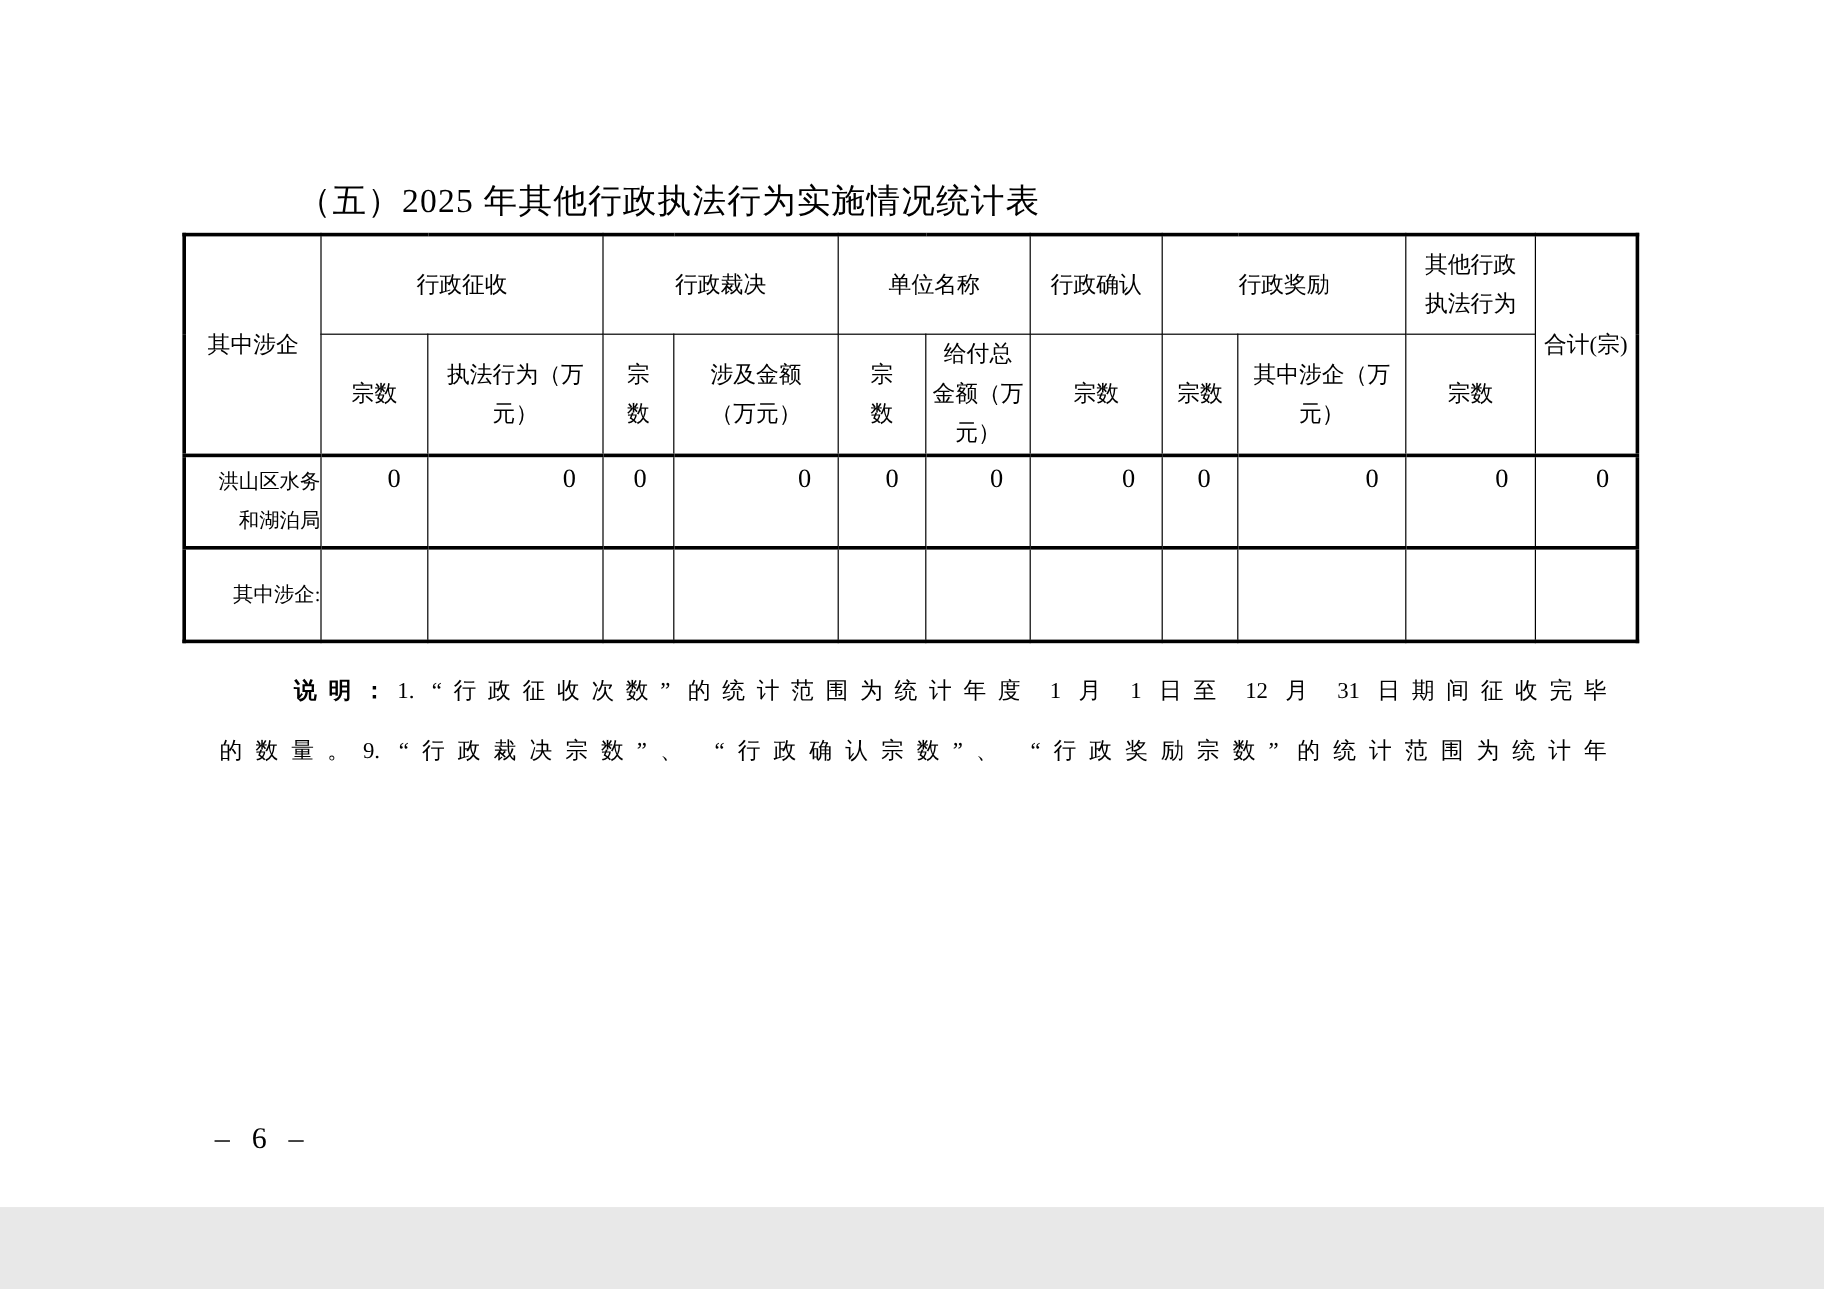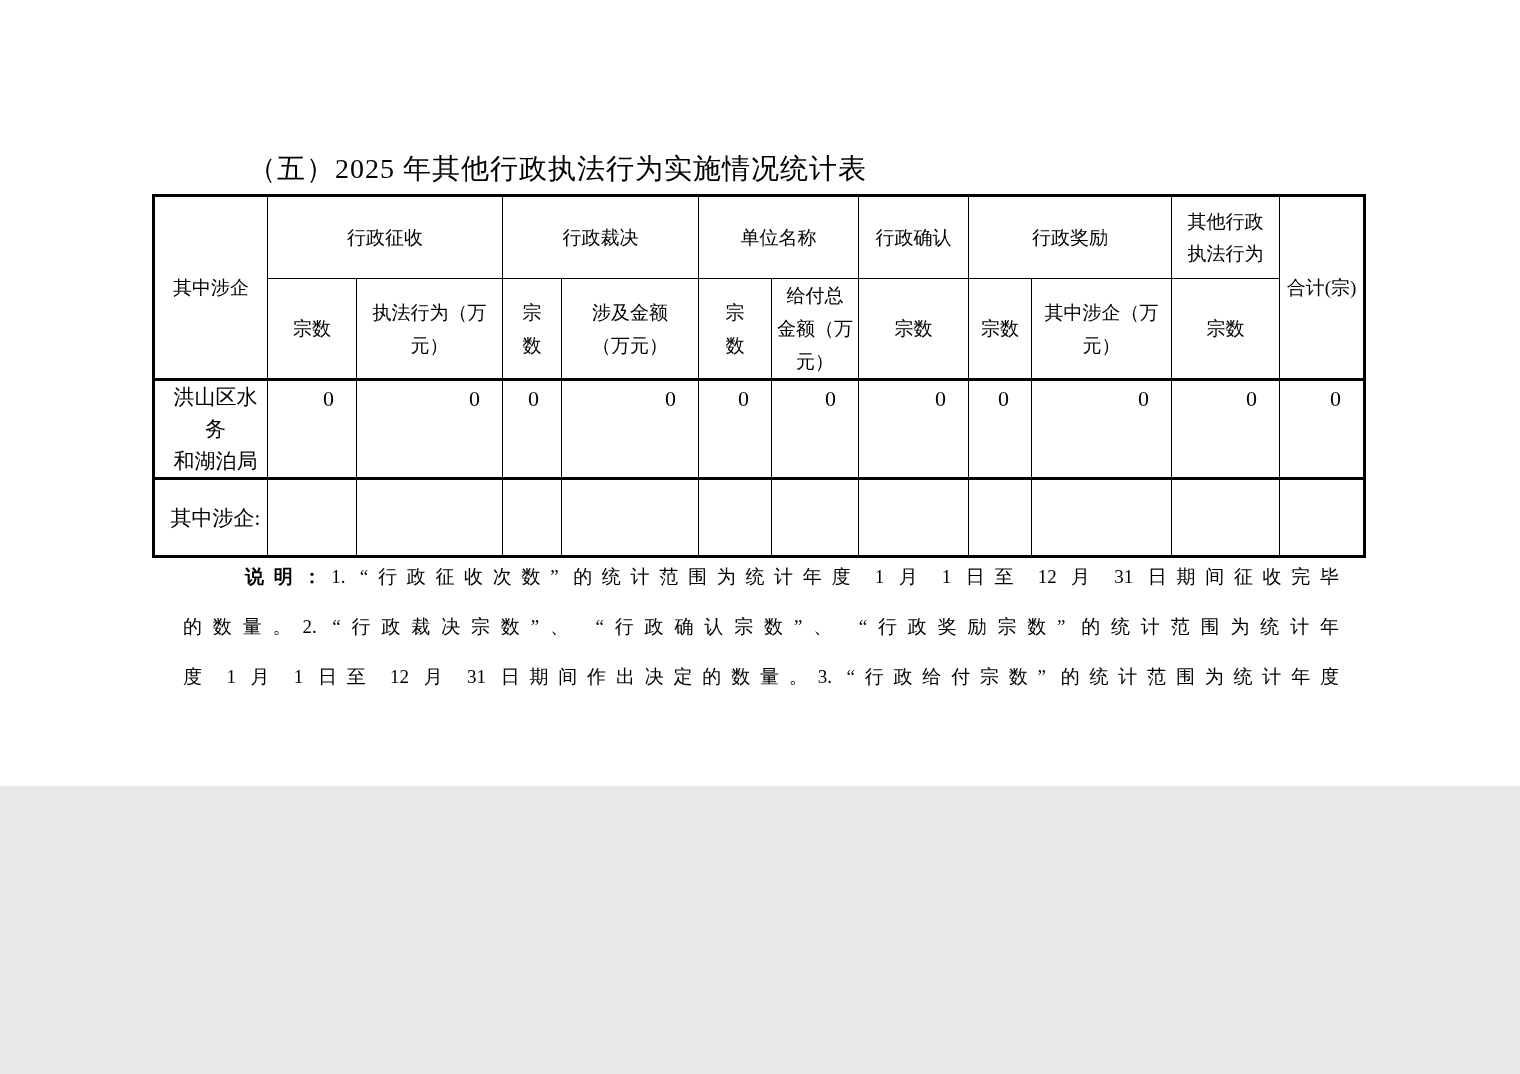--- a/index.html
+++ b/index.html
@@ -1,20 +1,20 @@
 <!DOCTYPE html>
 <html><head>
 <meta charset="utf-8">
 <style>
   * { margin: 0; padding: 0; box-sizing: border-box; }
   html, body { background: #e8e8e8; }
   .page {
     position: relative;
     width: 1520px;
-    height: 786px;
+    height: 1006px;
     background: #ffffff;
     color: #000000;
     font-family: "Liberation Serif", "DejaVu Serif", serif;
     overflow: hidden;
   }
   .doc-title {
     position: absolute;
     left: 248px;
     top: 152px;
     font-size: 28px;
@@ -39,23 +39,23 @@
     white-space: pre-line;
     overflow: hidden;
   }
   tr.row-group td { height: 83px; line-height: 32px; }
   tr.row-sub td   { height: 95px; line-height: 33px; }
   td.corner-cell  { font-size: 20px; }
   td.total-cell   { font-size: 19px; }
   tr.row-data td  { border-top-width: 3px; }
   tr.row-data td.row-label {
     height: 77px;
-    font-size: 21px;
+    font-size: 17px;
     line-height: 32px;
-    text-align: center;
+    text-align: right;
     padding-left: 9px;
     vertical-align: middle;
   }
   tr.row-data td.value-cell {
     font-size: 22px;
     text-align: right;
     vertical-align: top;
     padding: 6px 22px 0 0;
     line-height: 24px;
   }
@@ -165,19 +165,18 @@
       <td class="value-cell"></td>
       <td class="value-cell"></td>
       <td class="value-cell"></td>
       <td class="value-cell"></td>
     </tr>
   </tbody>
     </table>
 
   <div class="notes">
     <div class="note-line first"><span class="bold">说明：</span><span>1. “行政征收次数” 的统计范围为统计年度 1 月 1 日至 12 月 31 日期间征收完毕</span></div>
-    <div class="note-line">的数量。2. “行政裁决宗数”、 “行政确认宗数”、 “行政奖励宗数” 的统计范围为统计年</div>
-    <div class="note-line">度 1 月 1 日至 12 月 31 日期间作出决定的数量。3. “行政给付宗数” 的统计范围为统计年度</div>
+    <div class="note-line">的数量。9. “行政裁决宗数”、 “行政确认宗数”、 “行政奖励宗数” 的统计范围为统计年</div>
   </div>
 
   <div class="page-number">– 6 –</div>
 
 </div>
 
 </body></html>

